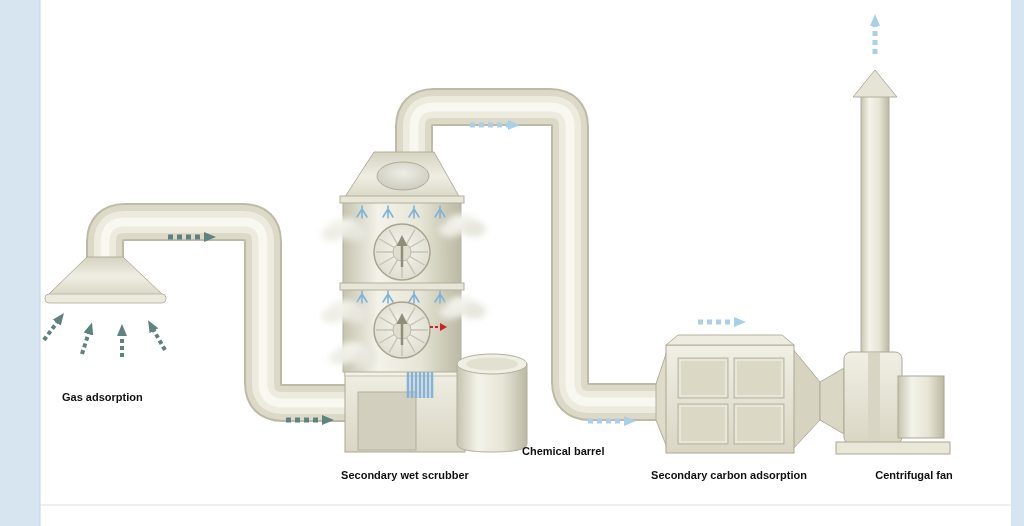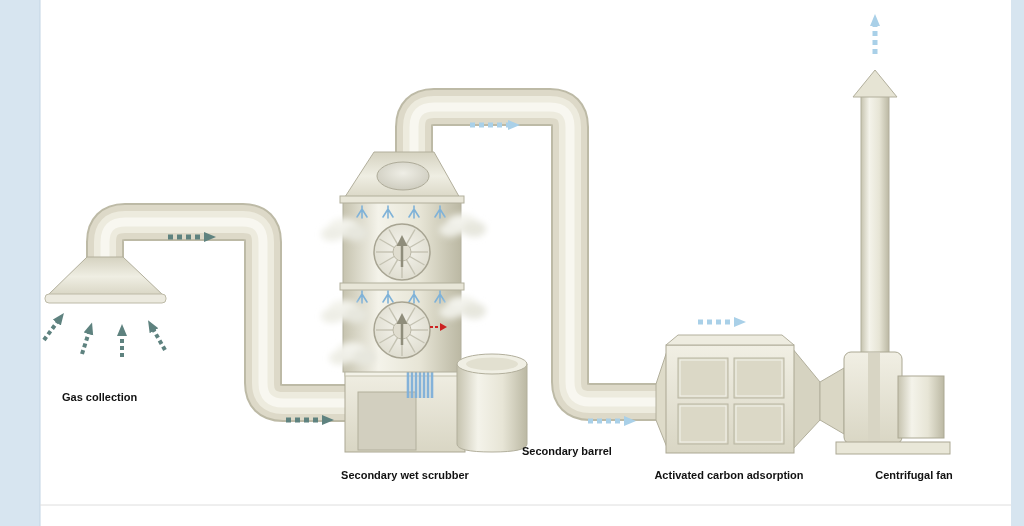--- a/index.html
+++ b/index.html
@@ -201,19 +201,19 @@
       <path d="M122 357 L122 334" marker-end="url(#ahTeal)"></path>
       <path d="M165 350 L153 329" marker-end="url(#ahTeal)"></path>
     </g>
     <path d="M470 125 H510" style="stroke:var(--arrow_blue)" stroke-width="5" stroke-dasharray="5 4" marker-end="url(#ahBlue)"></path>
     <path d="M588 421 H626" style="stroke:var(--arrow_blue)" stroke-width="5" stroke-dasharray="5 4" marker-end="url(#ahBlue)"></path>
     <path d="M698 322 H736" style="stroke:var(--arrow_blue)" stroke-width="5" stroke-dasharray="5 4" marker-end="url(#ahBlue)"></path>
     <path d="M875 54 V24" style="stroke:var(--arrow_blue)" stroke-width="5" stroke-dasharray="5 4" marker-end="url(#ahBlue)"></path>
   </g>
 </svg>
 
-<div class="lbl" style="left:62px;top:391px;">Gas collection</div>
+<div class="lbl" style="left:62px;top:391px;">Gas adsorption</div>
 <div class="lbl center" style="left:338px;top:469px;width:134px;">Secondary wet scrubber</div>
-<div class="lbl" style="left:522px;top:445px;">Secondary barrel</div>
-<div class="lbl center" style="left:650px;top:469px;width:158px;">Activated carbon adsorption</div>
+<div class="lbl" style="left:522px;top:445px;">Chemical barrel</div>
+<div class="lbl center" style="left:650px;top:469px;width:158px;">Secondary carbon adsorption</div>
 <div class="lbl center" style="left:864px;top:469px;width:100px;">Centrifugal fan</div>
 
 </div>
 
 </body></html>

